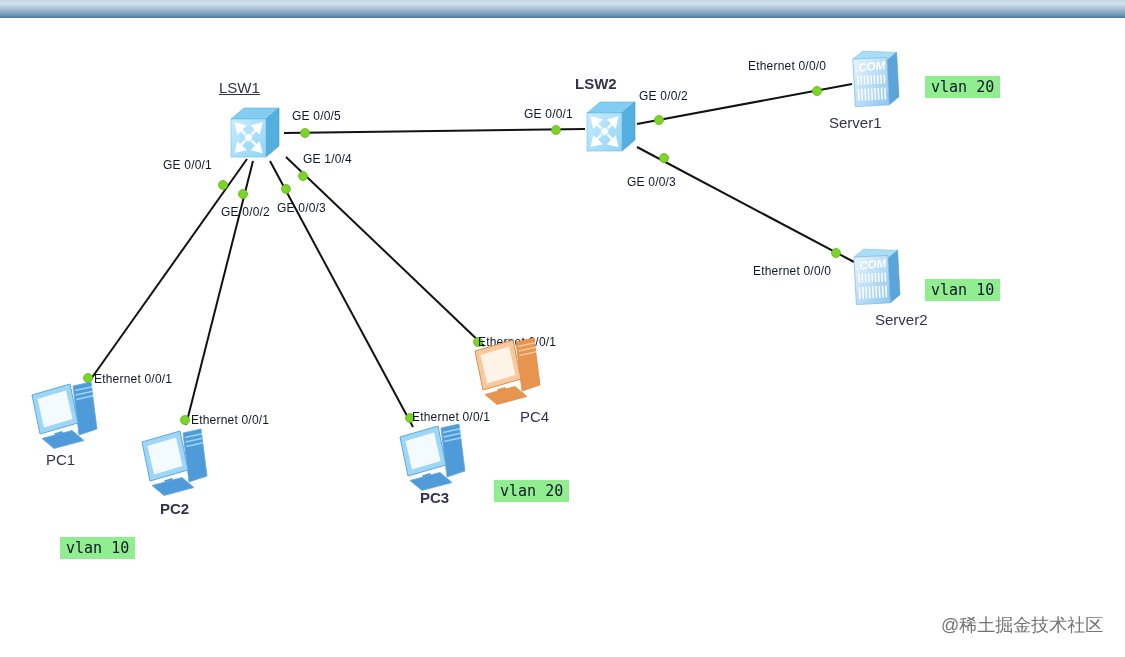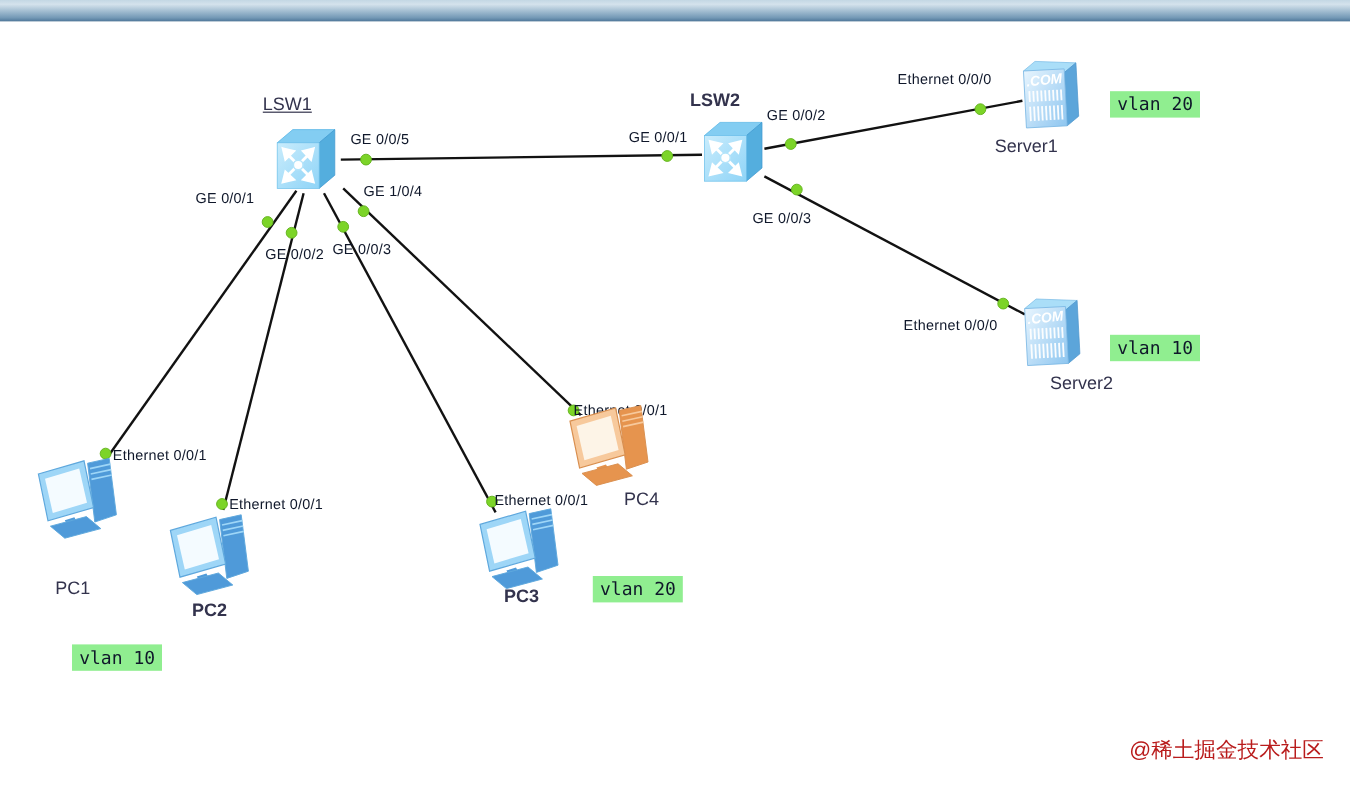--- a/index.html
+++ b/index.html
@@ -10,21 +10,21 @@
   .canvas{position:absolute;left:0;top:18px;width:100%;height:639px;background:#ffffff;}
   #wires{position:absolute;left:0;top:0;width:1125px;height:657px;}
   .link-line{stroke:#121212;stroke-width:2;}
   .port-dot{fill:#7cd428;stroke:#63b31d;stroke-width:0.8;}
   .device{position:absolute;}
   .device svg{display:block;}
   .device-label{position:absolute;font-size:15px;color:#33334d;white-space:nowrap;}
   .port-label{position:absolute;font-size:12px;color:#0f172a;white-space:nowrap;letter-spacing:0.2px;}
   .vlan-note{position:absolute;font-family:"DejaVu Sans Mono",monospace;font-size:15px;
              color:#0f172a;background:#90ee90;padding:2px 6px;white-space:nowrap;text-align:right;}
-  .watermark{position:absolute;left:941px;top:613px;font-size:18px;color:#b91c1c;white-space:nowrap;}
+  .watermark{position:absolute;left:941px;top:613px;font-size:18px;color:#737373;white-space:nowrap;}
 </style>
 </head>
 <body>
 
 <div class="screen">
   <div class="titlebar"></div>
   <div class="canvas" id="canvas"></div>
   <svg id="wires">
       <line x1="284" y1="133" x2="585" y2="129" class="link-line"></line>
       <circle cx="305" cy="133" r="4.5" class="port-dot"></circle>
@@ -190,21 +190,21 @@
             <line x1="47" y1="12.5" x2="64" y2="8.8"></line>
             <line x1="47.6" y1="17" x2="64.6" y2="13.3"></line>
             <line x1="48.2" y1="21.5" x2="65.2" y2="17.8"></line>
           </g>
           <polygon points="4,17 42,6 50,45 12,56" fill="#9ed6f7" stroke="#5fa8dd" stroke-width="1"></polygon>
           <polygon points="9.5,21 38,12.5 44.5,41 16,49.5" fill="#f4fbff"></polygon>
           <polygon points="26,55.5 34,53 38,60.5 30,63" fill="#4f9ad9"></polygon>
           <polygon points="14,60.5 44,52.5 56,62.5 26,70.5" fill="#4f9ad9" stroke="#5fa8dd" stroke-width="0.8"></polygon>
         </svg>
       </div>
-      <div class="device-label" style="left: 46px; top: 451px; margin-top: 31px;">PC1</div>
+      <div class="device-label" style="left: 46px; top: 451px;">PC1</div>
       <div class="device kind-pc" style="left: 138px; top: 425px;">
         <svg viewBox="0 0 76 74" width="76" height="74">
           <polygon points="45,8 63,4 69,51 51,57" fill="#4f9ad9" stroke="#5fa8dd" stroke-width="0.8"></polygon>
           <g stroke="#9ed6f7" stroke-width="1.4">
             <line x1="47" y1="12.5" x2="64" y2="8.8"></line>
             <line x1="47.6" y1="17" x2="64.6" y2="13.3"></line>
             <line x1="48.2" y1="21.5" x2="65.2" y2="17.8"></line>
           </g>
           <polygon points="4,17 42,6 50,45 12,56" fill="#9ed6f7" stroke="#5fa8dd" stroke-width="1"></polygon>
           <polygon points="9.5,21 38,12.5 44.5,41 16,49.5" fill="#f4fbff"></polygon>

